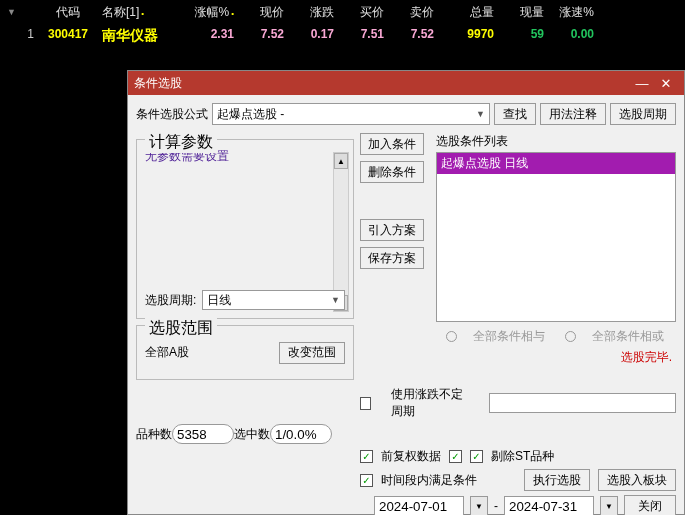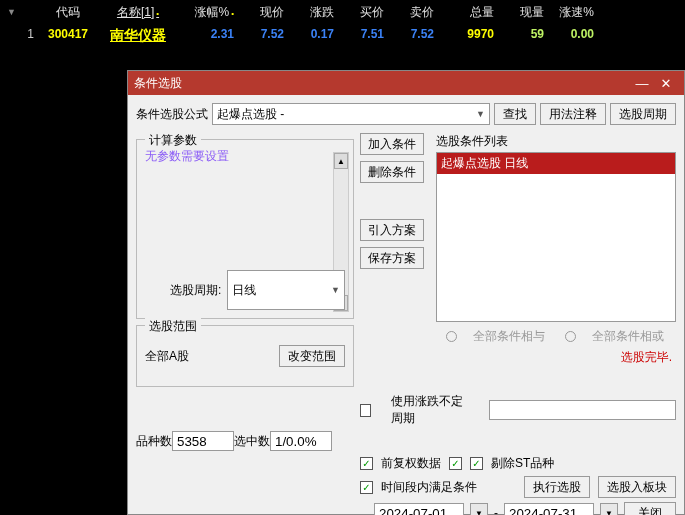--- a/index.html
+++ b/index.html
@@ -6,36 +6,36 @@
 body { background: #000; width: 685px; height: 515px; overflow: hidden; position: relative; }
 
 
 .stock-table { width: 100%; color: #ccc; font-size: 12px; }
 .stock-header { display: flex; padding: 4px 0; }
 .stock-row { display: flex; padding: 2px 0; }
 .col { text-align: right; padding: 0 4px; }
 .col-arrow { width: 20px; color: #888; }
 .col-idx { width: 18px; text-align: right; }
 .col-code { width: 60px; text-align: center; }
-.col-name { width: 80px; text-align: center; text-decoration: underline; }
+.col-name { width: 80px; text-align: left; }
 .col-pct { width: 60px; }
 .col-price { width: 50px; }
 .col-chg { width: 50px; }
 .col-bid { width: 50px; }
 .col-ask { width: 50px; }
 .col-vol { width: 60px; }
 .col-cvol { width: 50px; }
 .col-speed { width: 50px; }
 .hdr { color: #e0e0e0; }
 .dot { color: #ff0; font-size: 8px; margin-left: 2px; }
 .code-val { color: #ff0; font-weight: bold; }
 .name-val { color: #ff0; font-weight: bold; font-size: 14px; }
-.red { color: #3b82f6; font-weight: bold; }
+.red { color: #f9a8d4; font-weight: bold; }
 .yel { color: #ff0; font-weight: bold; }
-.wht { color: #bef264; font-weight: bold; }
+.wht { color: #22c55e; font-weight: bold; }
 .tri { font-size: 9px; }
 
 
 .dialog { position: absolute; left: 127px; top: 70px; width: 558px; height: 445px; background: #f0f0f0; border: 1px solid #888; box-shadow: 2px 2px 8px rgba(0,0,0,0.5); }
 .titlebar { background: #b5392e; color: #fff; height: 24px; display: flex; align-items: center; padding: 0 6px; font-size: 12px; }
 .titlebar-text { flex: 1; }
 .titlebar-btn { width: 24px; text-align: center; cursor: pointer; font-size: 13px; }
 .dlg-body { padding: 8px; font-size: 12px; }
 
 .formula-row { display: flex; align-items: center; gap: 4px; margin-bottom: 8px; }
@@ -43,49 +43,49 @@
 .formula-select { flex: 1; height: 22px; border: 1px solid #999; background: #fff; padding: 0 4px; display: flex; align-items: center; justify-content: space-between; }
 .btn { height: 22px; padding: 8px 8px; border: 1px solid #999; background: #f0f0f0; cursor: pointer; white-space: nowrap; display: inline-flex; align-items: center; }
 .btn-w { width: 64px; justify-content: center; }
 
 .mid-row { display: flex; gap: 6px; }
 .left-col { width: 218px; }
 .mid-col { width: 70px; display: flex; flex-direction: column; gap: 6px; }
 .right-col { flex: 1; }
 
 .groupbox { border: 1px solid #bbb; padding: 8px; position: relative; margin-top: 6px; }
-.groupbox-title { position: absolute; top: -8px; left: 8px; background: #f0f0f0; padding: 0 4px; font-size: 12px; }
+.groupbox-title { position: absolute; top: -8px; left: 8px; background: #f0f0f0; padding: 0 4px; font-size: 16px; }
 .calc-params { height: 180px; }
-.no-params { color: #8b5cf6; margin-bottom: 4px; }
+.no-params { color: #4c1d95; margin-bottom: 4px; }
 .scrollbar { position: absolute; right: 4px; top: 12px; width: 16px; height: 160px; background: #e8e8e8; border: 1px solid #ccc; }
 .scroll-btn { height: 16px; background: #ddd; border: 1px solid #aaa; display: flex; align-items: center; justify-content: center; font-size: 8px; }
 .scroll-btn.bot { position: absolute; bottom: 0; width: 100%; }
 
-.period-row { display: flex; align-items: center; gap: 6px; margin-top: 4px; margin-left: 25px; }
-.period-select { flex: 1; height: 40px; border: 1px solid #999; background: #fff; padding: 0 4px; display: flex; align-items: center; justify-content: space-between; }
+.period-row { display: flex; align-items: center; gap: 6px; margin-top: 4px; }
+.period-select { flex: 1; height: 20px; border: 1px solid #999; background: #fff; padding: 0 4px; display: flex; align-items: center; justify-content: space-between; }
 .dd-arrow { font-size: 9px; color: #555; }
 
-.range-box { height: 62px; display: flex; align-items: center; justify-content: space-between; }
+.range-box { height: 55px; display: flex; align-items: center; justify-content: space-between; }
 
 .cond-list-label { font-size: 12px; margin-bottom: 2px; }
 .cond-list { border: 1px solid #999; background: #fff; height: 170px; overflow: hidden; }
-.cond-item { background: #b91c1c; color: #fff; padding: 2px 4px; }
+.cond-item { background: #a21caf; color: #fff; padding: 2px 4px; }
 
 .radio-row { display: flex; gap: 20px; margin-top: 6px; color: #999; padding-left: 10px; }
 .radio { display: flex; align-items: center; gap: 16px; }
 .radio-circle { width: 11px; height: 11px; border: 1px solid #999; border-radius: 50%; }
 
 .status-row { text-align: right; color: #c00; margin-top: 4px; padding-right: 4px; }
 
 .bottom-area { margin-top: 6px; }
 .chk-row { display: flex; align-items: center; gap: 20px; margin: 4px 0; }
 .chk { width: 13px; height: 13px; border: 1px solid #555; background: #fff; display: inline-flex; align-items: center; justify-content: center; font-size: 10px; color: #090; }
 .text-input { border: 1px solid #999; background: #fff; height: 20px; padding: 0 4px; }
 .count-row { display: flex; align-items: center; justify-content: flex-start; gap: 0; margin: 4px 0; }
-.count-box { width: 62px; }
+.count-box { width: 62px; border-radius: 10px; }
 .action-row { display: flex; align-items: center; gap: 8px; margin: 4px 0; }
 .action-row .spacer { flex: 1; }
 .date-row { display: flex; align-items: center; justify-content: flex-end; gap: 6px; margin-top: 4px; }
 .date-input { width: 90px; }
 .date-dd { width: 18px; height: 20px; border: 1px solid #999; background: #e8e8e8; display: inline-flex; align-items: center; justify-content: center; font-size: 8px; }
 </style>
 </head>
 <body>
 
 <div class="stock-table">

